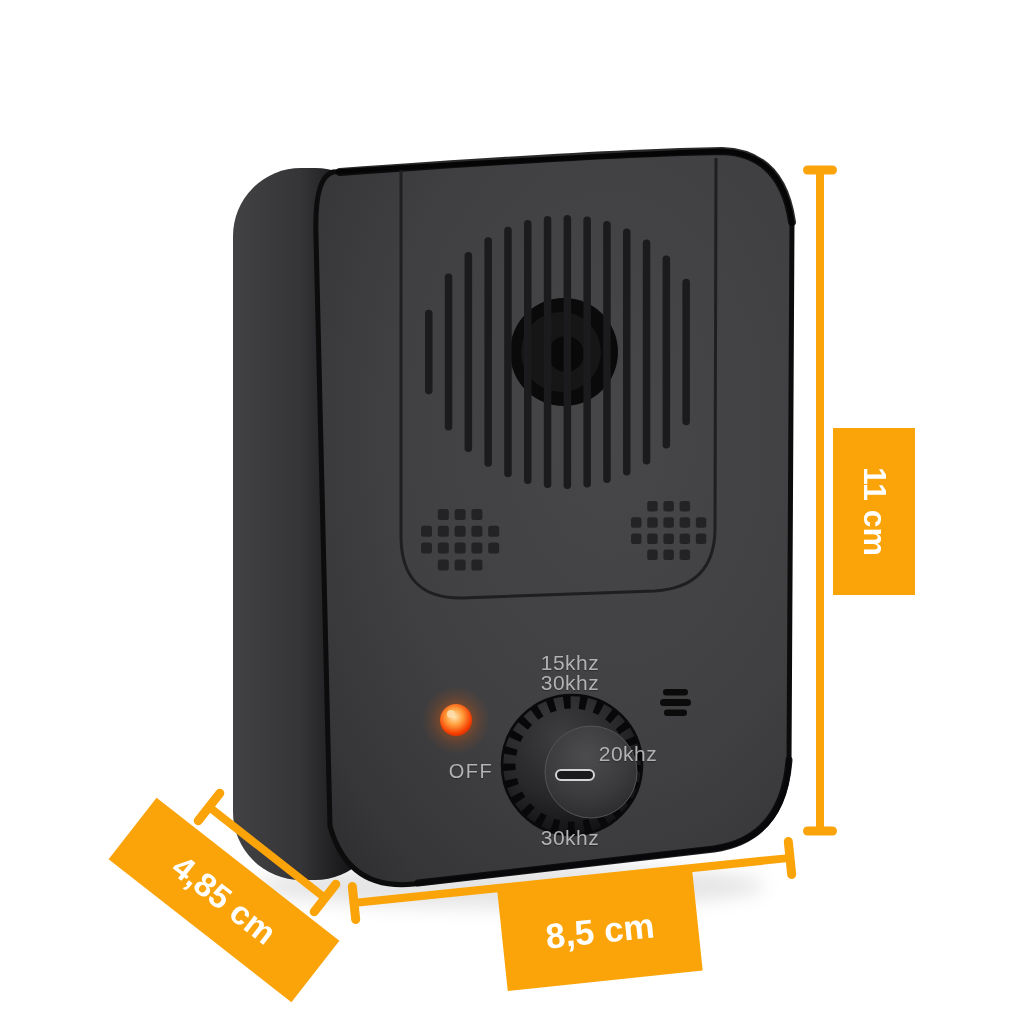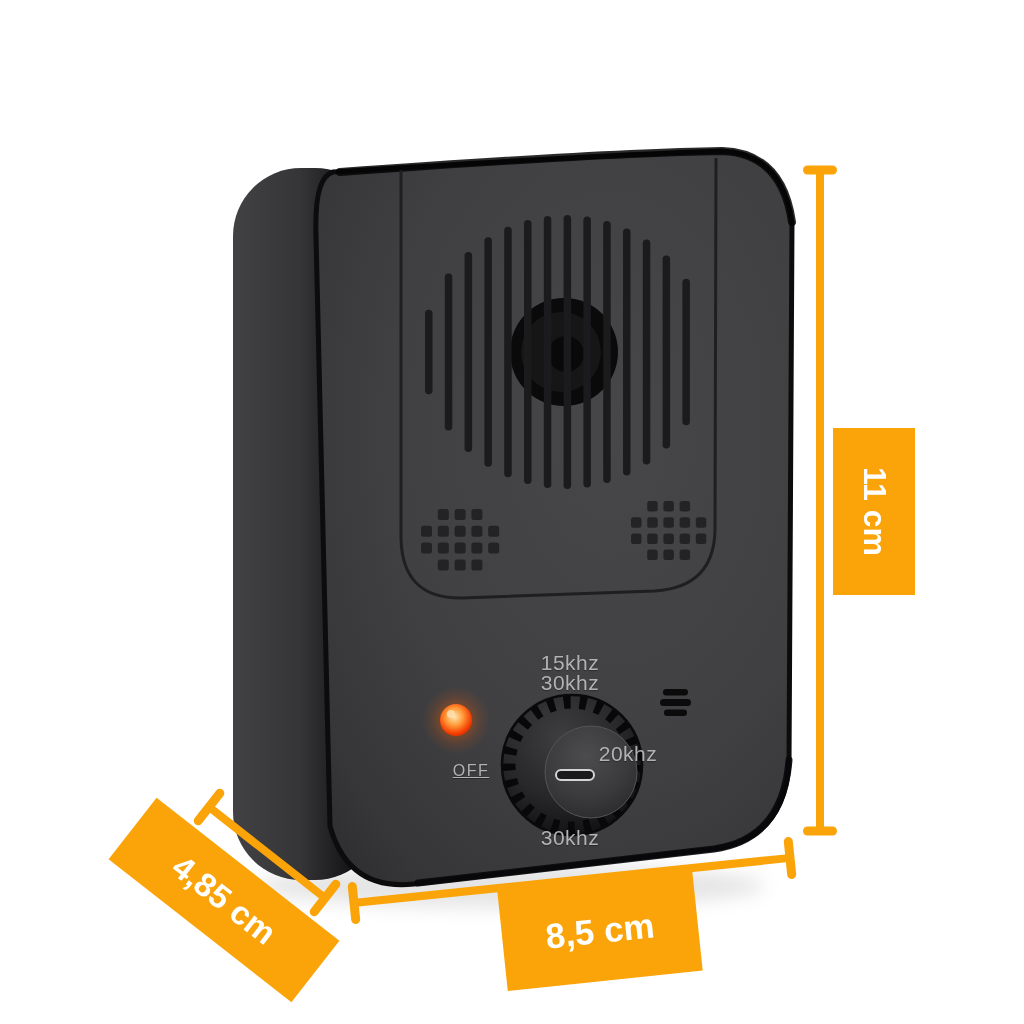--- a/index.html
+++ b/index.html
@@ -10,21 +10,21 @@
   
   .dev-label{
     position:absolute;
     transform:translate(-50%,-50%);
     color:var(--device-text,#b2b2b4);
     font-size:21px;
     letter-spacing:.5px;
     white-space:nowrap;
     text-shadow:0 1px 1px rgba(0,0,0,.35);
   }
-  .dev-label.off{font-size:16px;letter-spacing:1.5px;text-decoration:underline;}
+  .dev-label.off{font-size:20px;letter-spacing:1.5px;}
 
   
   .dim-line{position:absolute;background:var(--accent,#faa40a);border-radius:4px;}
   .dim-cap{position:absolute;width:9px;height:42px;background:var(--accent,#faa40a);border-radius:4.5px;}
   .dim-label{
     position:absolute;background:var(--accent,#faa40a);color:#ffffff;
     display:flex;align-items:center;justify-content:center;
     font-weight:bold;white-space:nowrap;
   }
 </style>

